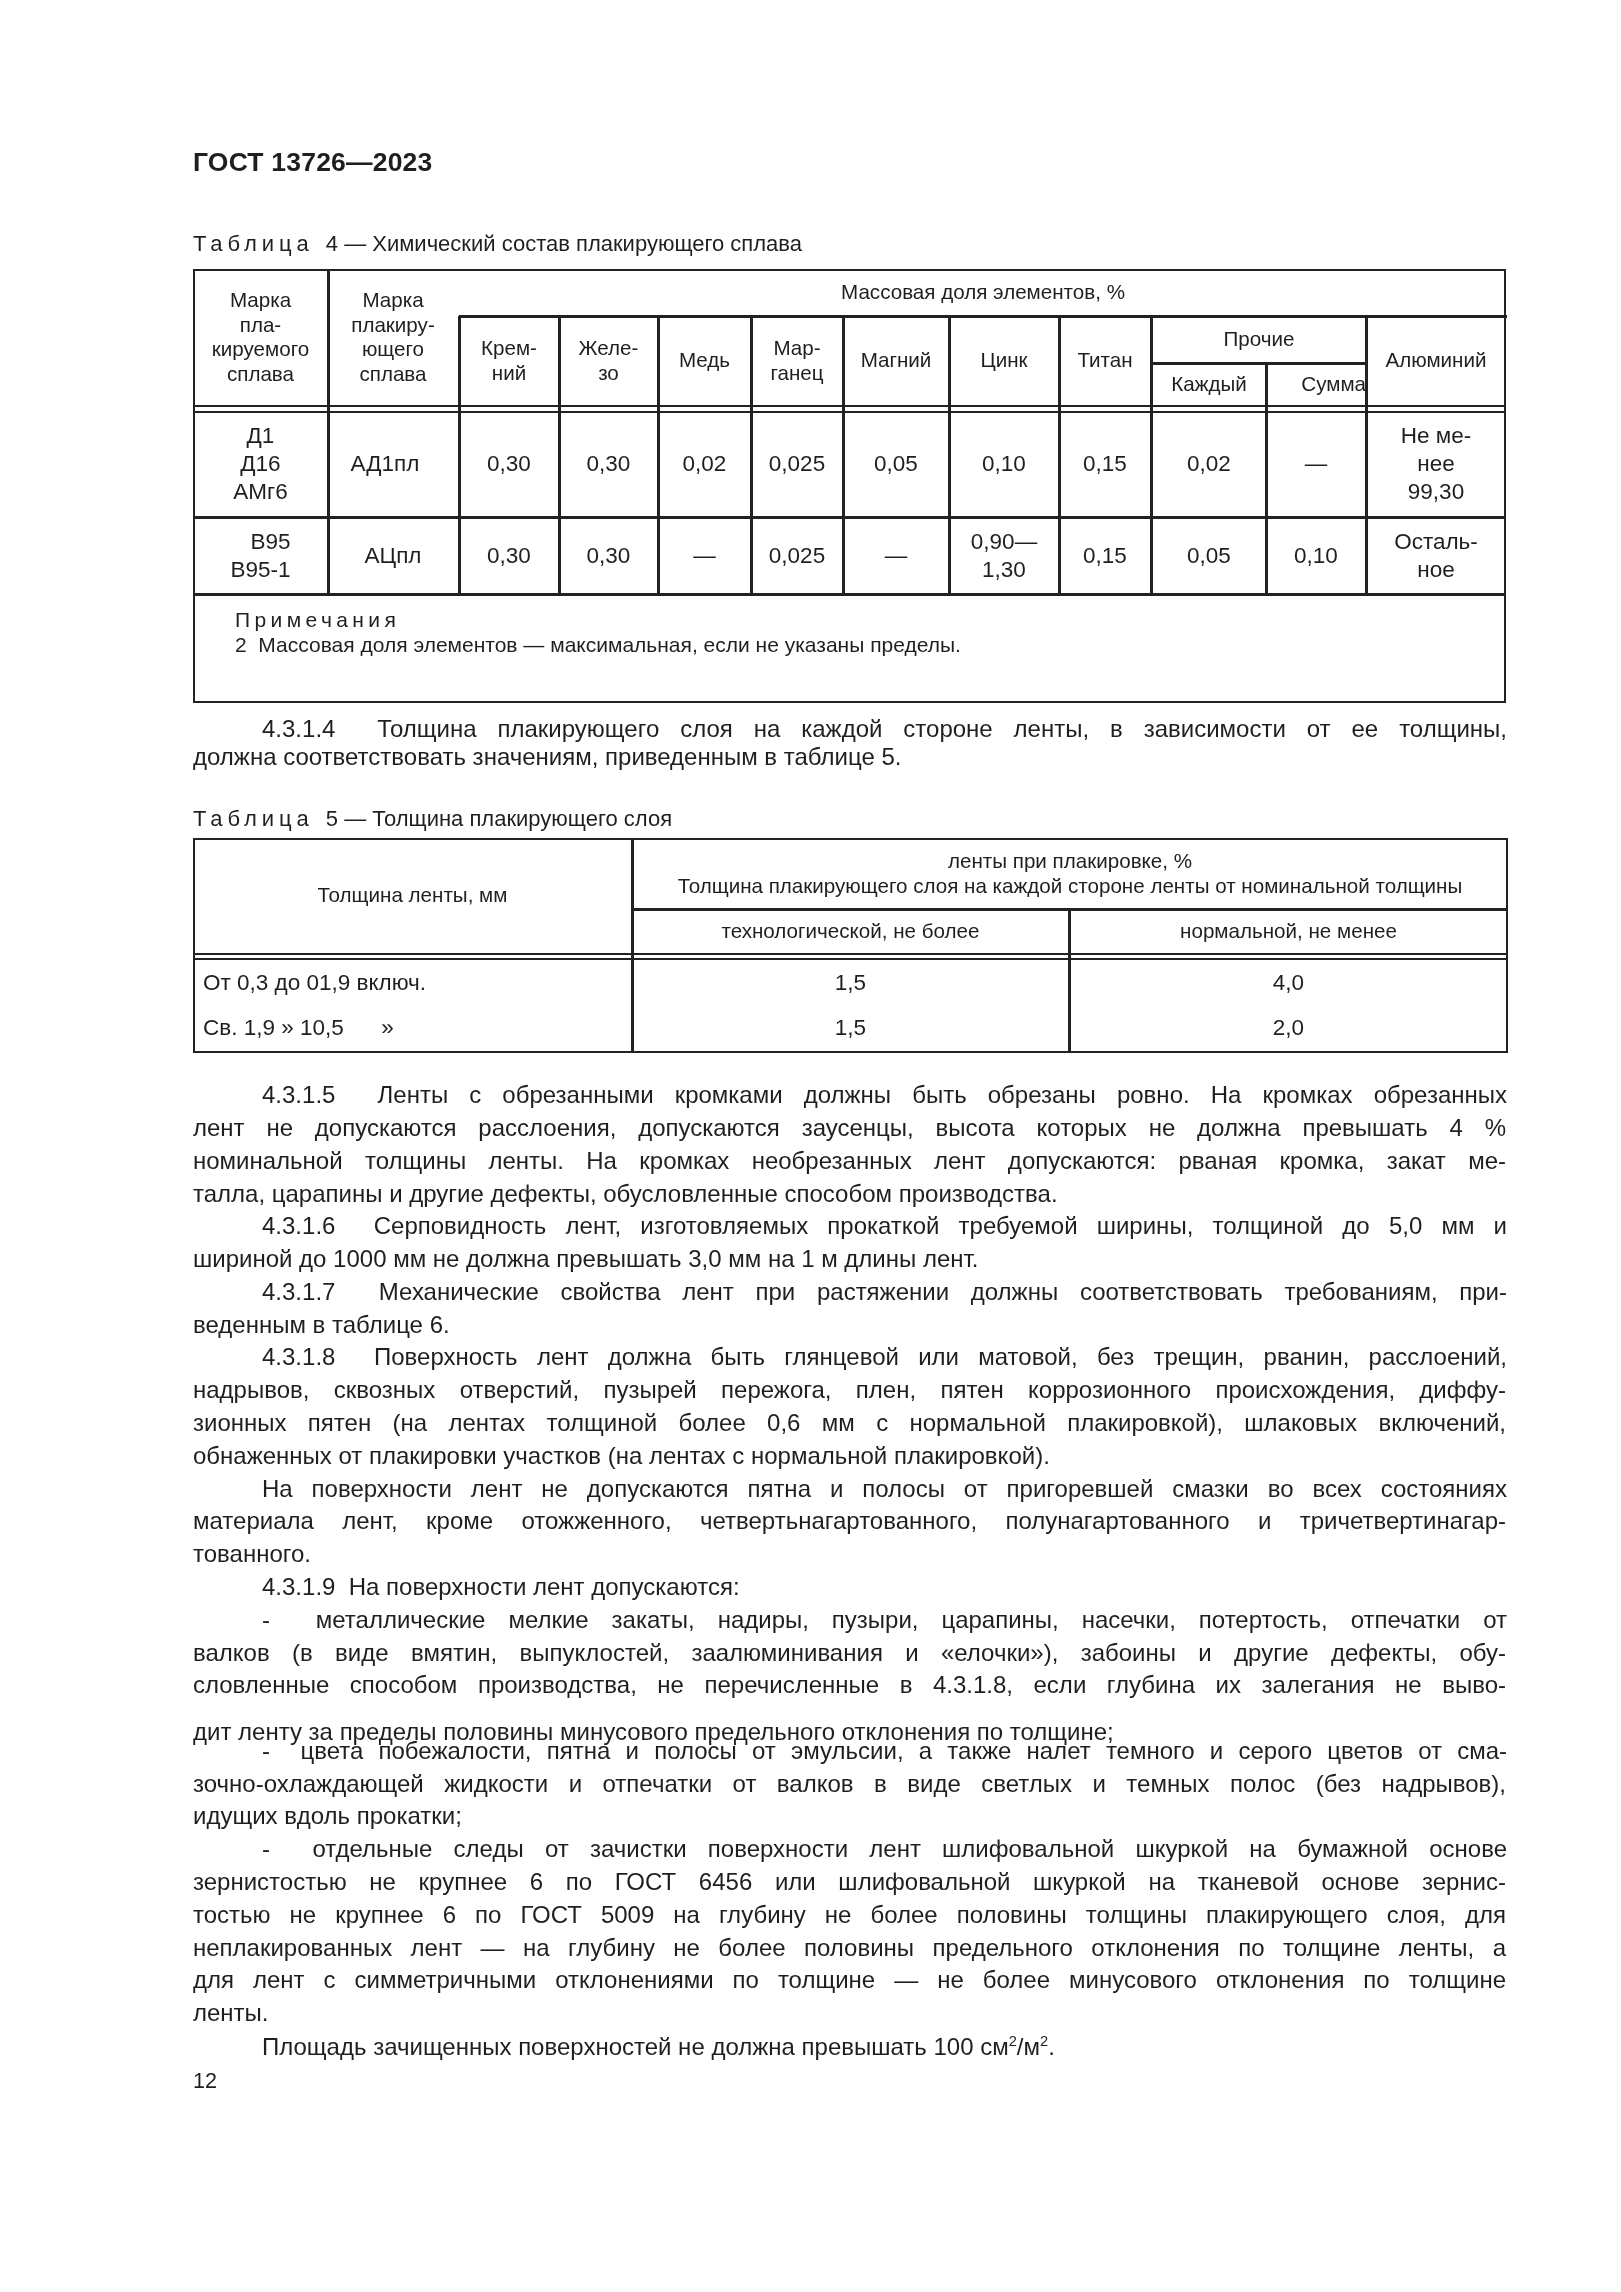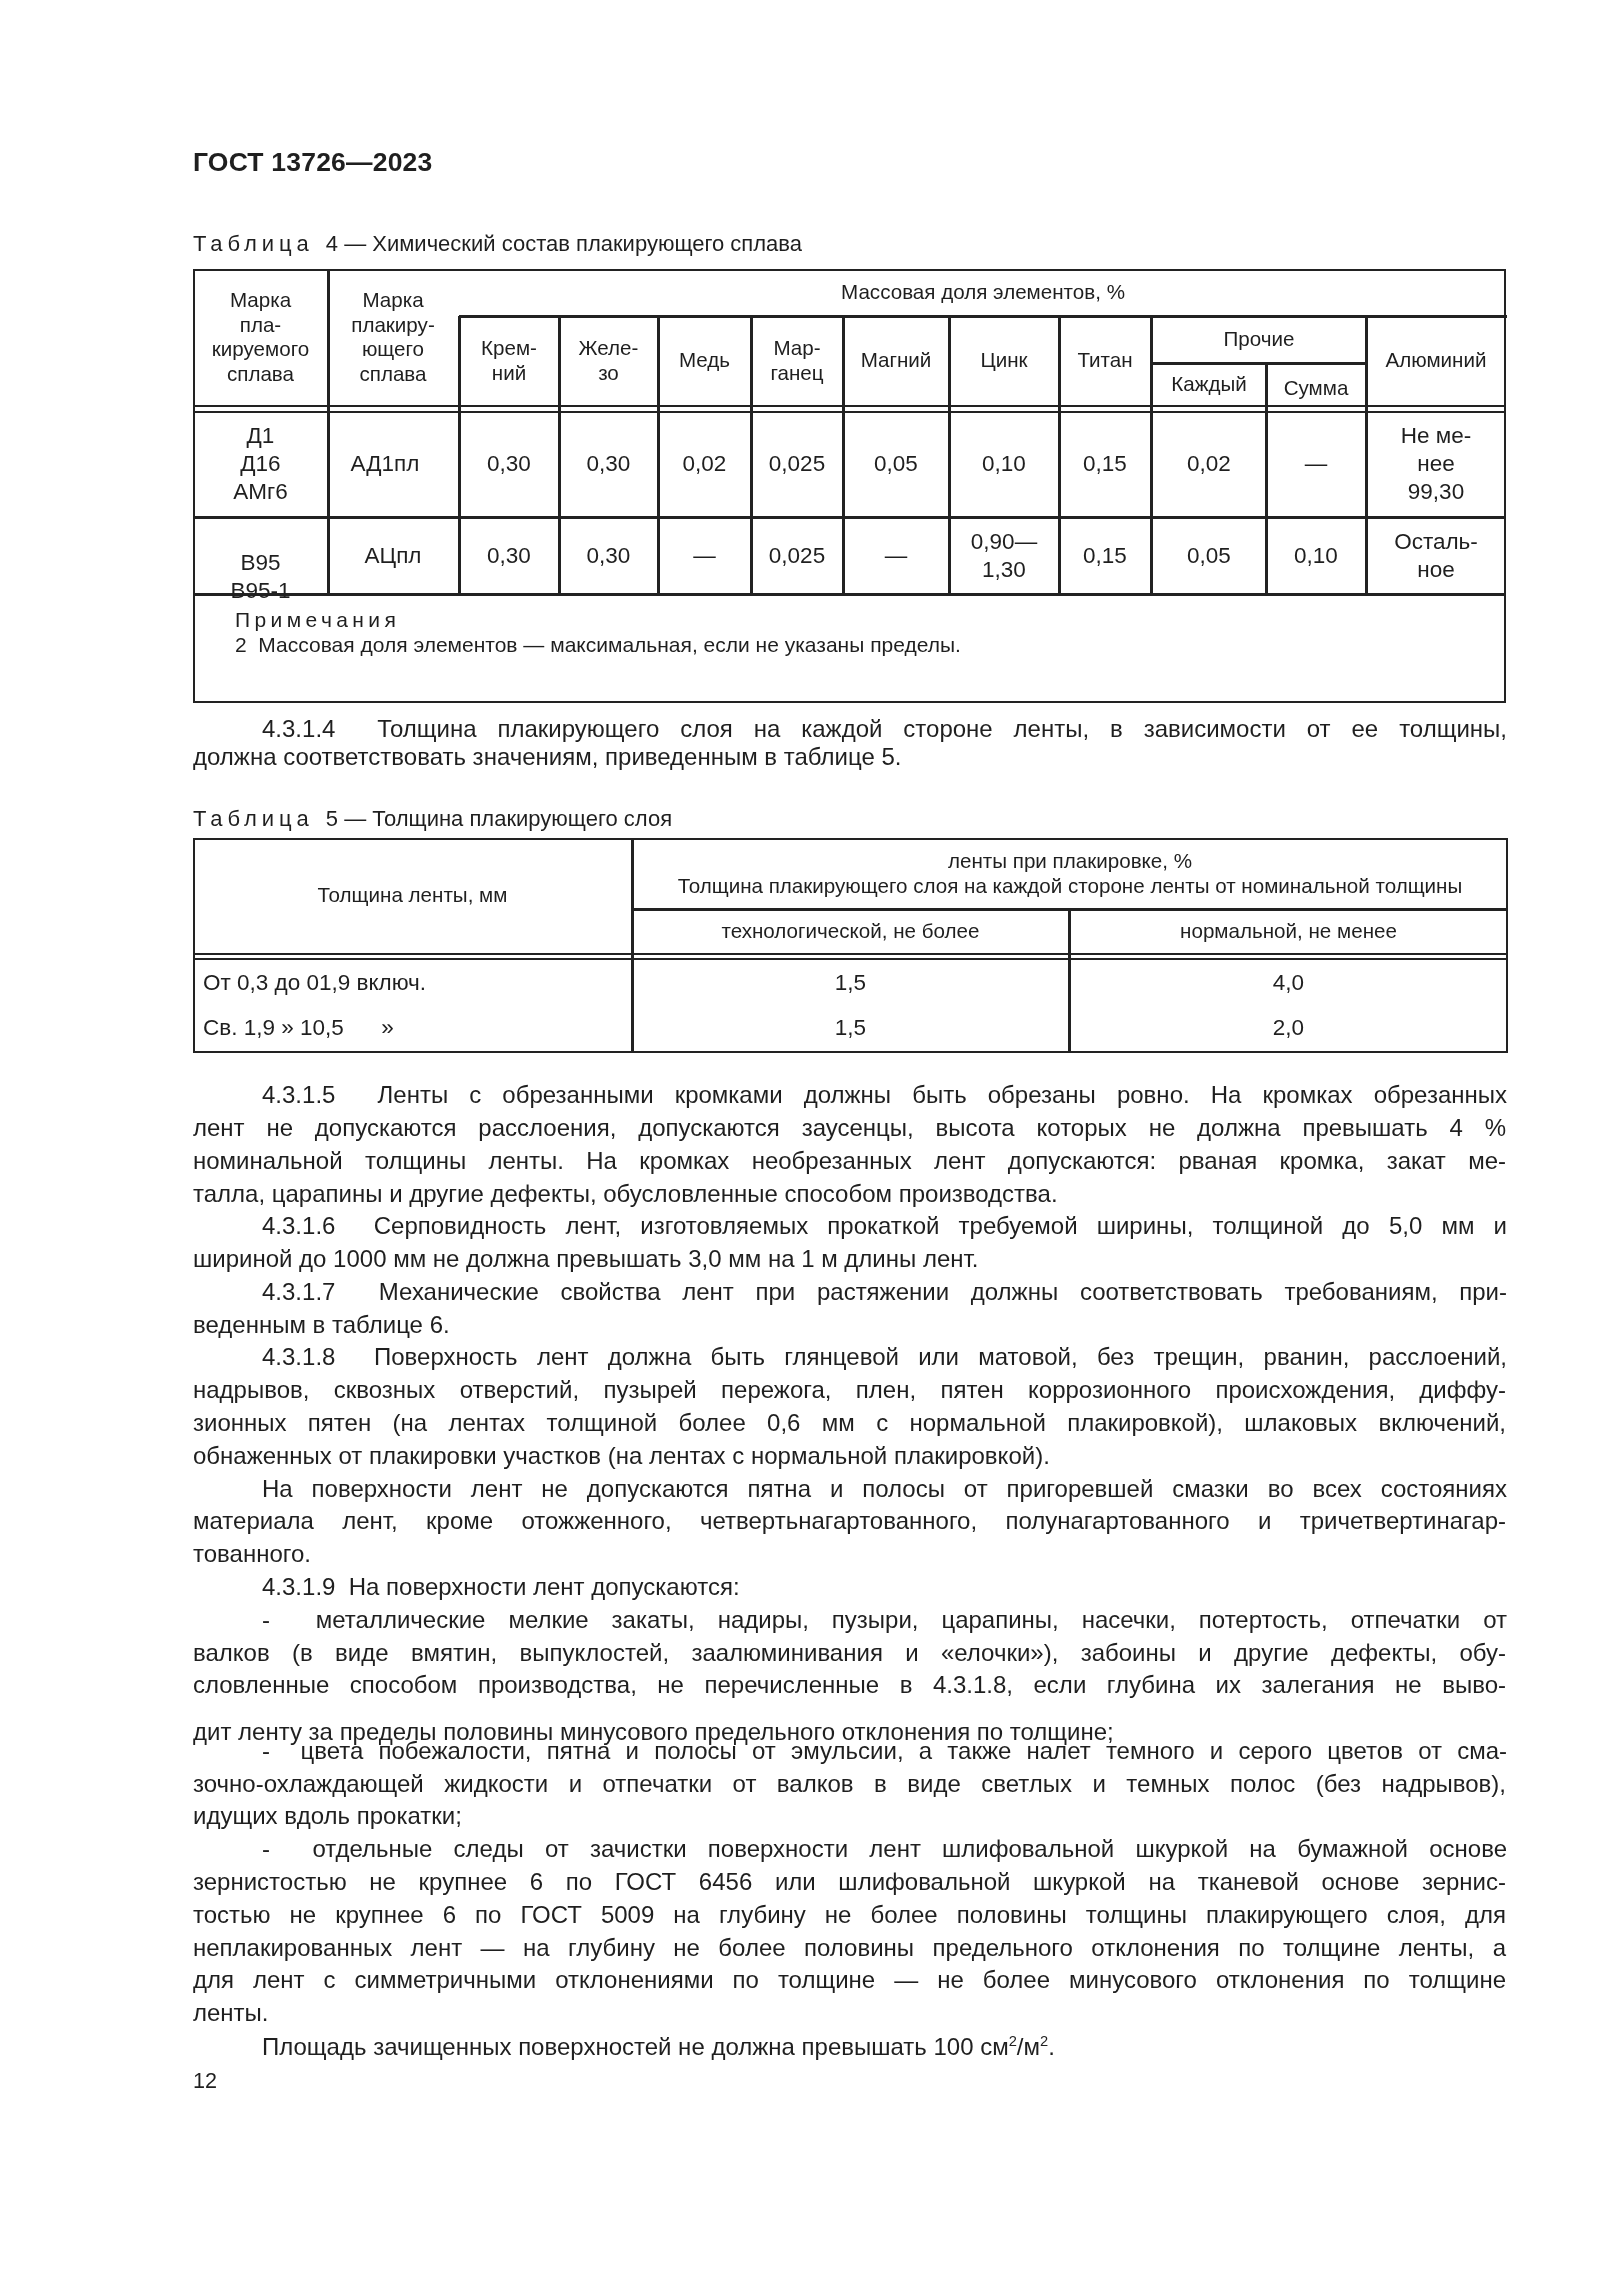--- a/index.html
+++ b/index.html
@@ -102,21 +102,21 @@
     </div>
     <div class="cell" style="left: 1059px; top: 316px; width: 92px; height: 89px;">
       <div>Титан</div>
     </div>
     <div class="cell" style="left: 1151px; top: 316px; width: 216px; height: 47px;">
       <div>Прочие</div>
     </div>
     <div class="cell" style="left: 1151px; top: 363px; width: 116px; height: 42px;">
       <div>Каждый</div>
     </div>
-    <div class="cell" style="left: 1266px; top: 363px; width: 100px; height: 50px;">
+    <div class="cell" style="left: 1266px; top: 363px; width: 100px; height: 42px; justify-content: flex-end;">
       <div>Сумма</div>
     </div>
     <div class="cell" style="left: 1366px; top: 316px; width: 140px; height: 89px;">
       <div>Алюминий</div>
     </div>
     <div class="cell big" style="left: 193px; top: 411px; width: 135px; height: 106px;">
       <div>
         <div>Д1</div>
         <div>Д16</div>
         <div>АМг6</div>
@@ -154,21 +154,21 @@
     <div class="cell big" style="left: 1266px; top: 411px; width: 100px; height: 106px;">
       <div>—</div>
     </div>
     <div class="cell big" style="left: 1366px; top: 411px; width: 140px; height: 106px;">
       <div>
         <div>Не ме-</div>
         <div>нее</div>
         <div>99,30</div>
       </div>
     </div>
-    <div class="cell big" style="left: 193px; top: 538px; width: 135px; height: 77px;">
+    <div class="cell big" style="left: 193px; top: 517px; width: 135px; height: 77px; text-align: right;">
       <div>
         <div>В95</div>
         <div>В95-1</div>
       </div>
     </div>
     <div class="cell big" style="left: 328px; top: 517px; width: 130px; height: 77px;">
       <div>АЦпл</div>
     </div>
     <div class="cell big" style="left: 459px; top: 517px; width: 100px; height: 77px;">
       <div>0,30</div>

